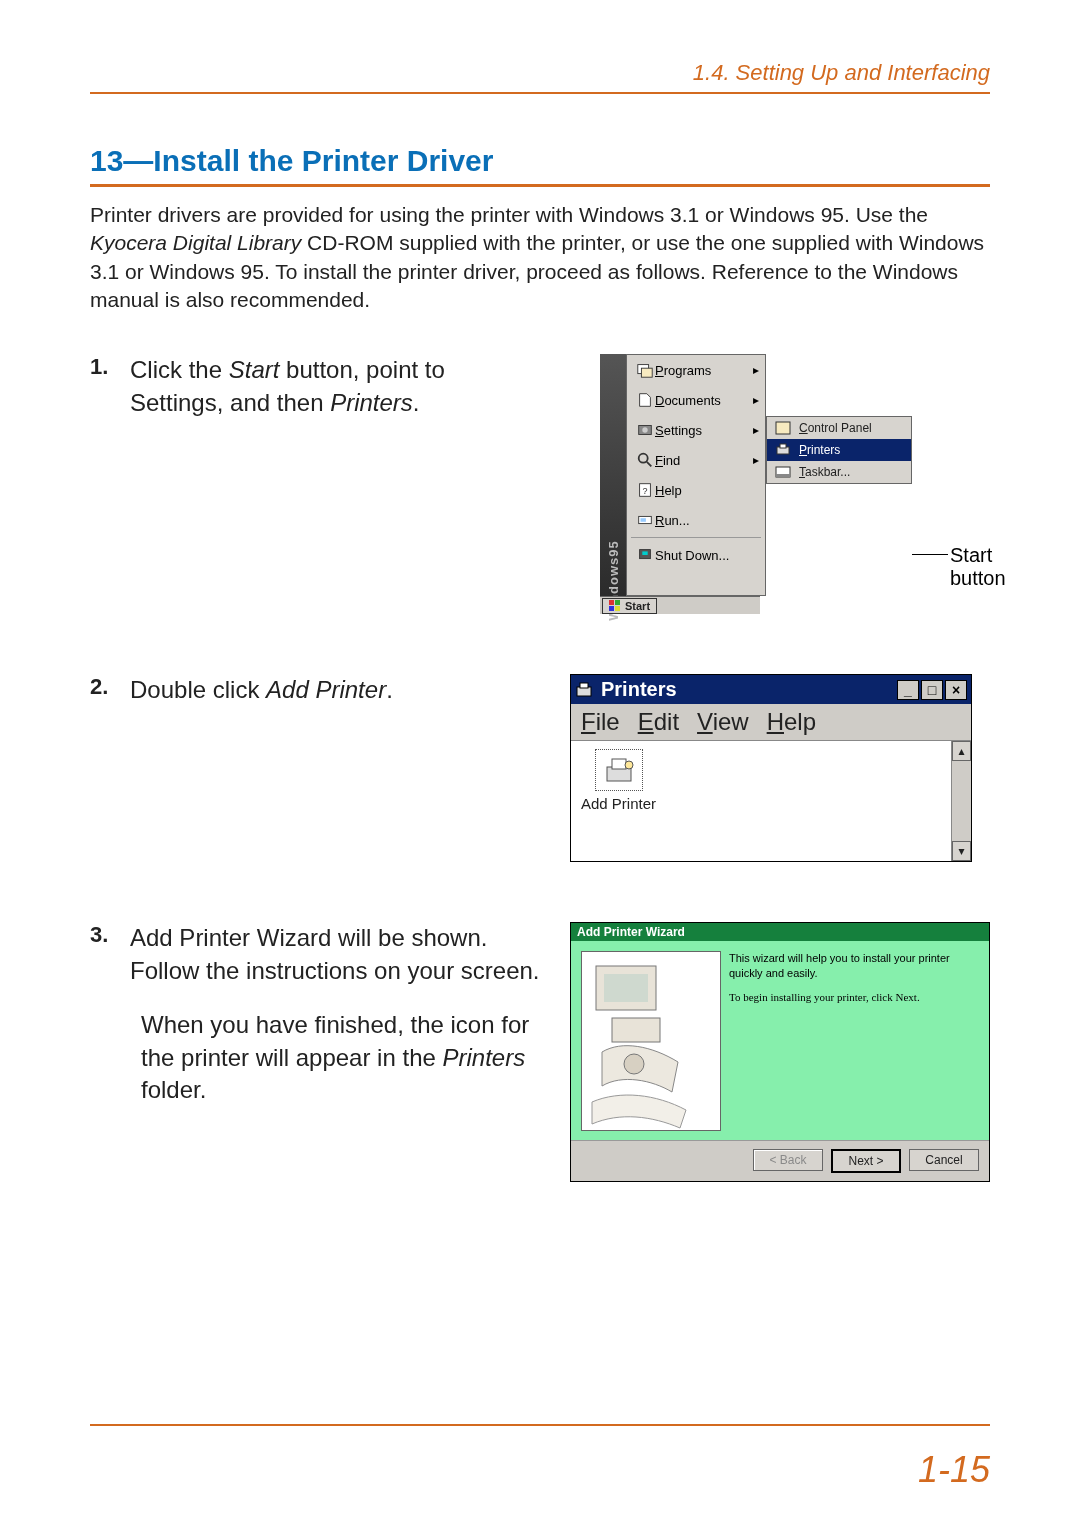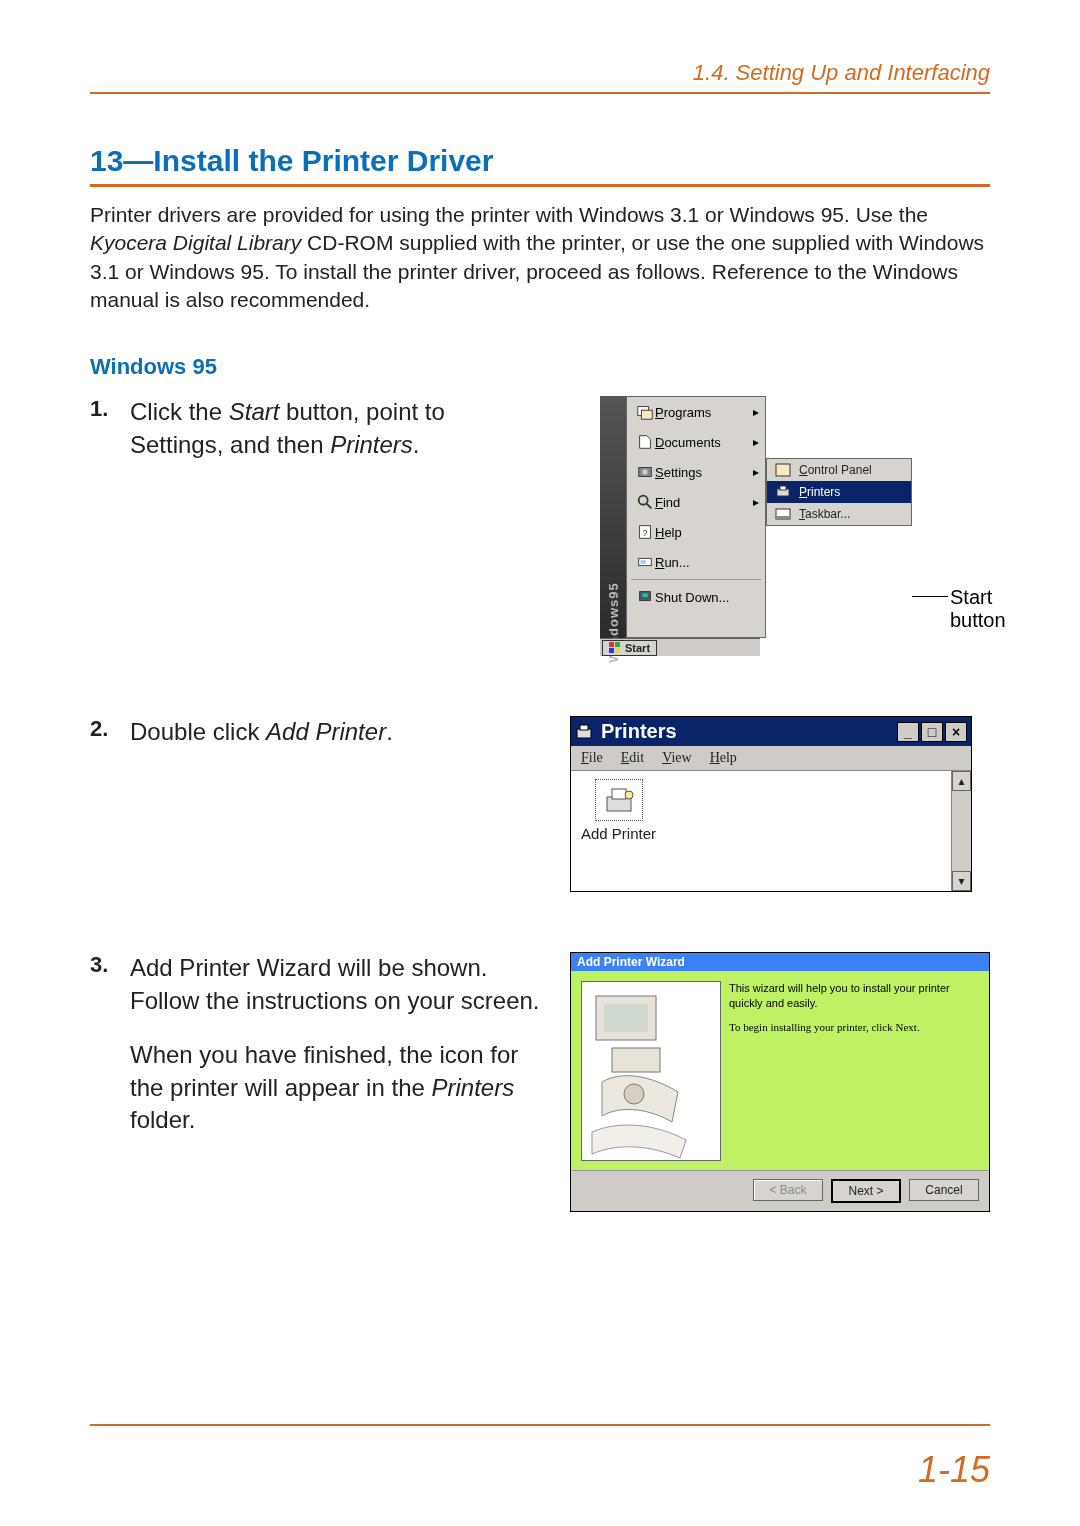--- a/index.html
+++ b/index.html
@@ -47,21 +47,21 @@
   }
   .step-text-col {
     flex: 1 1 430px;
     display: flex;
     align-items: flex-start;
     gap: 12px;
   }
   .step-num { font-weight: 700; font-size: 22px; min-width: 28px; }
   .step-body { font-size: 24px; line-height: 1.35; }
   .step-body .ital { font-style: italic; }
-  .step-body p + p { margin-top: 22px; }
+  .step-body p + p { margin-top: 22px; margin-left: 11px; }
   .figure-col {
     flex: 0 0 420px;
     position: relative;
   }
 
   
   .win-start-box { position: relative; width: 350px; height: 260px; margin-left: 30px; }
   .start-sidebar {
     position: absolute; left: 0; bottom: 18px; top: 0; width: 26px;
     background: linear-gradient(#555, #2b2b2b);
@@ -128,21 +128,21 @@
   }
   .pw-title-left { display:flex; align-items:center; gap:8px; }
   .pw-sys { display:flex; gap:2px; }
   .pw-sys .btn {
     width:22px; height:20px; background:#cfccc7; border:1px solid #000;
     display:flex; align-items:center; justify-content:center;
     font-size:14px; font-weight:700; color:#000;
   }
   .pw-menubar {
     display:flex; gap:18px; padding:4px 10px; background:#cfccc7;
-    border-bottom:1px solid #888; font-size:14px;font-family:Liberation Serif, serif;
+    border-bottom:1px solid #888; font-size:24px;
   }
   .pw-menubar span { }
   .pw-menubar .u { text-decoration: underline; }
   .pw-client {
     background:#fff; height:120px; padding:8px 10px; position:relative;
     display:flex; align-items:flex-start;
   }
   .pw-item { text-align:center; font-size:15px; }
   .pw-item .ico {
     width:48px; height:42px; border:1px dotted #555; display:flex;
@@ -157,24 +157,24 @@
     border:1px solid #666; display:flex; align-items:center; justify-content:center;
     font-size:12px;
   }
   .pw-scroll .up { top:0; } .pw-scroll .dn { bottom:0; }
 
   
   .wiz-win {
     width: 420px; background:#cfccc7; border:1px solid #000;
   }
   .wiz-title {
-    background:#3b82f6; color:#fff; font-size:12px; padding:2px 6px; font-weight:700;
+    background:#15803d; color:#fff; font-size:12px; padding:2px 6px; font-weight:700;
   }
   .wiz-body {
-    display:flex; gap:8px; padding:10px 10px 4px 10px; background:#bef264;
+    display:flex; gap:8px; padding:10px 10px 4px 10px; background:#86efac;
     border-bottom:1px solid #999; min-height:200px;
   }
   .wiz-img {
     width:140px; height:180px; background:#fff; border:1px solid #666;
     position:relative; overflow:hidden;
   }
   .wiz-text { flex:1; font-size:11px; color:#000; line-height:1.3; }
   .wiz-text p + p { margin-top:10px;font-family:Liberation Serif, serif; }
   .wiz-buttons {
     display:flex; justify-content:flex-end; gap:8px; padding:8px 10px;
@@ -201,21 +201,20 @@
 <div class="page">
 
   <div class="header-running">1.4.  Setting Up and Interfacing</div>
 
   <h2 class="section-title">13—Install the Printer Driver</h2>
 
   <p class="intro-para">
     <span>Printer drivers are provided for using the printer with Windows 3.1 or Windows 95. Use the </span><span class="ital">Kyocera Digital Library</span><span> CD-ROM supplied with the printer, or use the one supplied with Windows 3.1 or Windows 95. To install the printer driver, proceed as follows. Reference to the Windows manual is also recommended.</span>
   </p>
 
-  <h3 class="sub-heading">Windows 95</h3>
 
   <div class="step-row">
     <div class="step-text-col">
       <div class="step-num">1.</div>
       <div class="step-body">
         <p>
           <span>Click the </span><span class="ital">Start</span><span> button, point to Settings, and then </span><span class="ital">Printers</span><span>.</span>
         </p>
       </div>
     </div>

